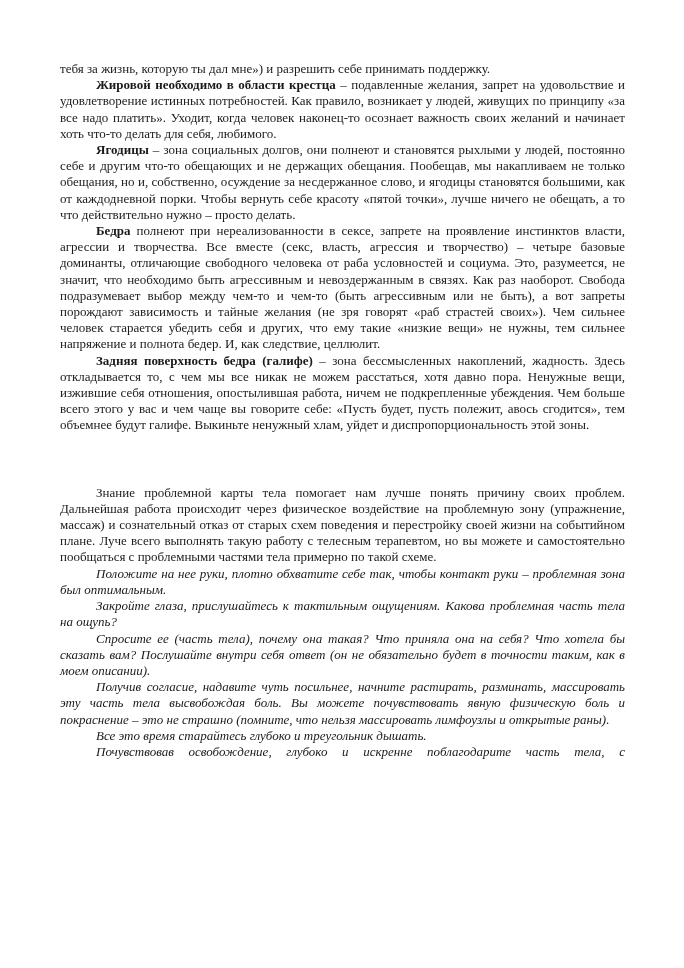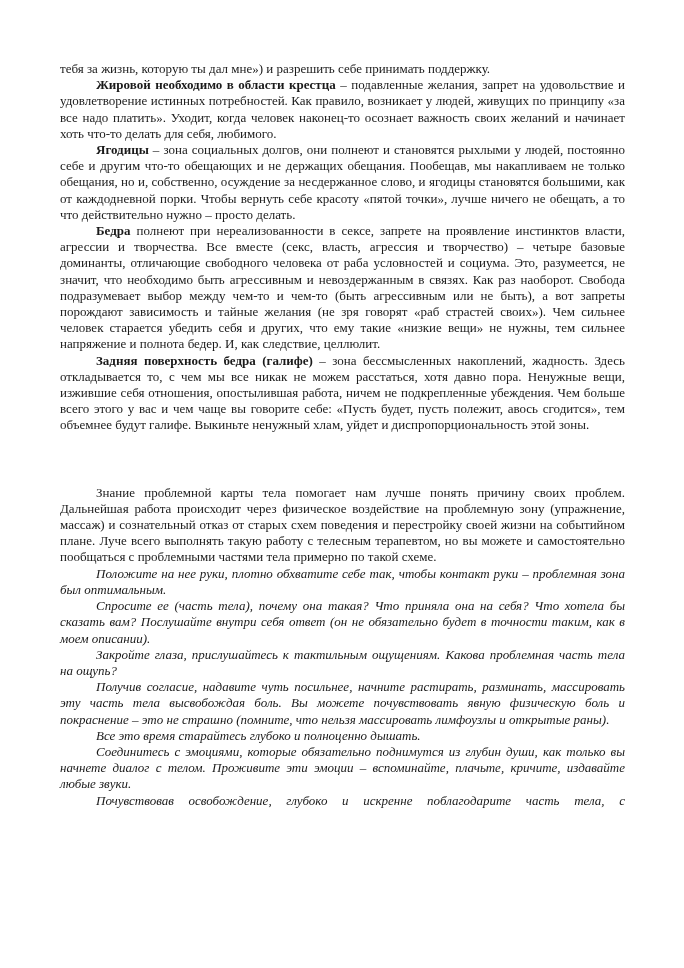--- a/index.html
+++ b/index.html
@@ -49,20 +49,19 @@
 
 <div class="page">
   <div class="text-block" id="text-block">
       <p class="para no-indent"><span>тебя за жизнь, которую ты дал мне») и разрешить себе принимать поддержку.</span></p>
       <p class="para"><b>Жировой необходимо в области крестца</b><span> – подавленные желания, запрет на удовольствие и удовлетворение истинных потребностей. Как правило, возникает у людей, живущих по принципу «за все надо платить». Уходит, когда человек наконец-то осознает важность своих желаний и начинает хоть что-то делать для себя, любимого.</span></p>
       <p class="para"><b>Ягодицы</b><span> – зона социальных долгов, они полнеют и становятся рыхлыми у людей, постоянно себе и другим что-то обещающих и не держащих обещания. Пообещав, мы накапливаем не только обещания, но и, собственно, осуждение за несдержанное слово, и ягодицы становятся большими, как от каждодневной порки. Чтобы вернуть себе красоту «пятой точки», лучше ничего не обещать, а то что действительно нужно – просто делать.</span></p>
       <p class="para"><b>Бедра</b><span> полнеют при нереализованности в сексе, запрете на проявление инстинктов власти, агрессии и творчества. Все вместе (секс, власть, агрессия и творчество) – четыре базовые доминанты, отличающие свободного человека от раба условностей и социума. Это, разумеется, не значит, что необходимо быть агрессивным и невоздержанным в связях. Как раз наоборот. Свобода подразумевает выбор между чем-то и чем-то (быть агрессивным или не быть), а вот запреты порождают зависимость и тайные желания (не зря говорят «раб страстей своих»). Чем сильнее человек старается убедить себя и других, что ему такие «низкие вещи» не нужны, тем сильнее напряжение и полнота бедер. И, как следствие, целлюлит.</span></p>
       <p class="para"><b>Задняя поверхность бедра (галифе)</b><span> – зона бессмысленных накоплений, жадность. Здесь откладывается то, с чем мы все никак не можем расстаться, хотя давно пора. Ненужные вещи, изжившие себя отношения, опостылившая работа, ничем не подкрепленные убеждения. Чем больше всего этого у вас и чем чаще вы говорите себе: «Пусть будет, пусть полежит, авось сгодится», тем объемнее будут галифе. Выкиньте ненужный хлам, уйдет и диспропорциональность этой зоны.</span></p>
       <p class="para gap-before"><span>Знание проблемной карты тела помогает нам лучше понять причину своих проблем. Дальнейшая работа происходит через физическое воздействие на проблемную зону (упражнение, массаж) и сознательный отказ от старых схем поведения и перестройку своей жизни на событийном плане. Луче всего выполнять такую работу с телесным терапевтом, но вы можете и самостоятельно пообщаться с проблемными частями тела примерно по такой схеме.</span></p>
       <p class="para italic"><span>Положите на нее руки, плотно обхватите себе так, чтобы контакт руки – проблемная зона был оптимальным.</span></p>
+      <p class="para italic"><span>Закройте глаза, прислушайтесь к тактильным ощущениям. Какова проблемная часть тела на ощупь?</span></p>
       <p class="para italic"><span>Спросите ее (часть тела), почему она такая? Что приняла она на себя? Что хотела бы сказать вам? Послушайте внутри себя ответ (он не обязательно будет в точности таким, как в моем описании).</span></p>
-      <p class="para italic"><span>Закройте глаза, прислушайтесь к тактильным ощущениям. Какова проблемная часть тела на ощупь?</span></p>
       <p class="para italic"><span>Получив согласие, надавите чуть посильнее, начните растирать, разминать, массировать эту часть тела высвобождая боль. Вы можете почувствовать явную физическую боль и покраснение – это не страшно (помните, что нельзя массировать лимфоузлы и открытые раны).</span></p>
-      <p class="para italic"><span>Все это время старайтесь глубоко и полноценно дышать.</span></p>
-      <p class="para italic"><span>Соединитесь с эмоциями, которые обязательно поднимутся из глубин души, как только вы начнете диалог с телом. Проживите эти эмоции – вспоминайте, плачьте, кричите, издавайте любые звуки.</span></p>
+      <p class="para italic"><span>Все это время старайтесь глубоко и треугольник дышать.</span></p>
       <p class="para italic justify-last"><span>Почувствовав освобождение, глубоко и искренне поблагодарите часть тела, с</span></p>
     </div>
 </div>
 
 </body></html>

